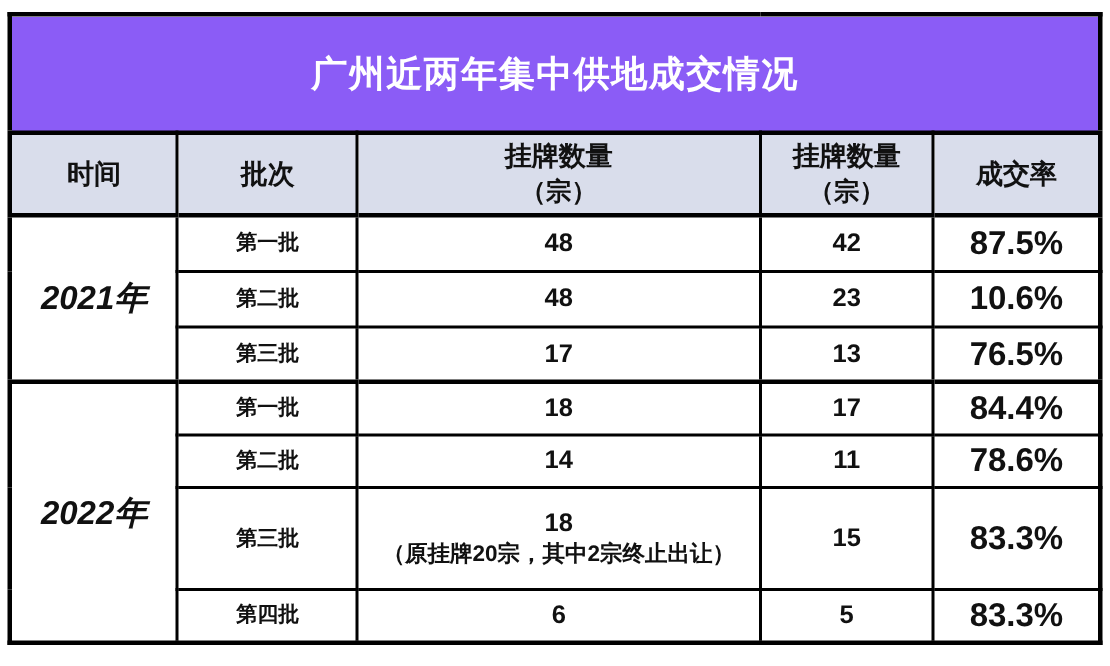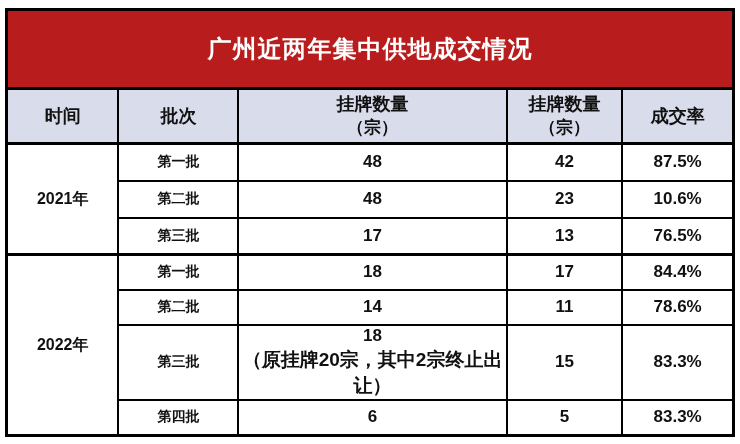--- a/index.html
+++ b/index.html
@@ -18,45 +18,45 @@
   th,td{
     border:2px solid #000;
     text-align:center;
     vertical-align:middle;
     color:#111;
     font-weight:700;
     padding:0;
     overflow:hidden;
   }
   .title-cell{
-    background:#b91c1c;
+    background:#8b5cf6;
     color:#ffffff;
     font-size:24px;
     letter-spacing:1px;
     height:76px;
     border-bottom:3px solid #000;
   }
   .head-cell{
     background:#D9DDEB;
     font-size:18px;
     line-height:1.35;
     height:52px;
     border-bottom:3px solid #000;
   }
   .head-sub{display:block;font-size:17px;}
-  .year-cell{font-size:16px;}
+  .year-cell{font-size:22px;font-style:italic;}
   .batch-cell{font-size:14px;}
   .num-cell{font-size:17px;margin-left:27px;}
-  .rate-cell{font-size:17px;}
+  .rate-cell{font-size:22px;}
   tr.row-std{height:37px;}
   tr.row-2022{height:35px;}
   tr.row-tall{height:68px;}
   tr.row-last{height:36px;}
   tr.group-start td{border-top:3px solid #000;}
-  .cell-note{display:block;font-size:19px;font-weight:700;margin-top:1px;}
+  .cell-note{display:block;font-size:15px;font-weight:700;margin-top:1px;}
 </style>
 </head>
 <body>
 
 <div class="wrap">
   <table class="land-table">
     <colgroup>
       <col style="width:15.4%">
       <col style="width:16.5%">
       <col style="width:36.9%">

